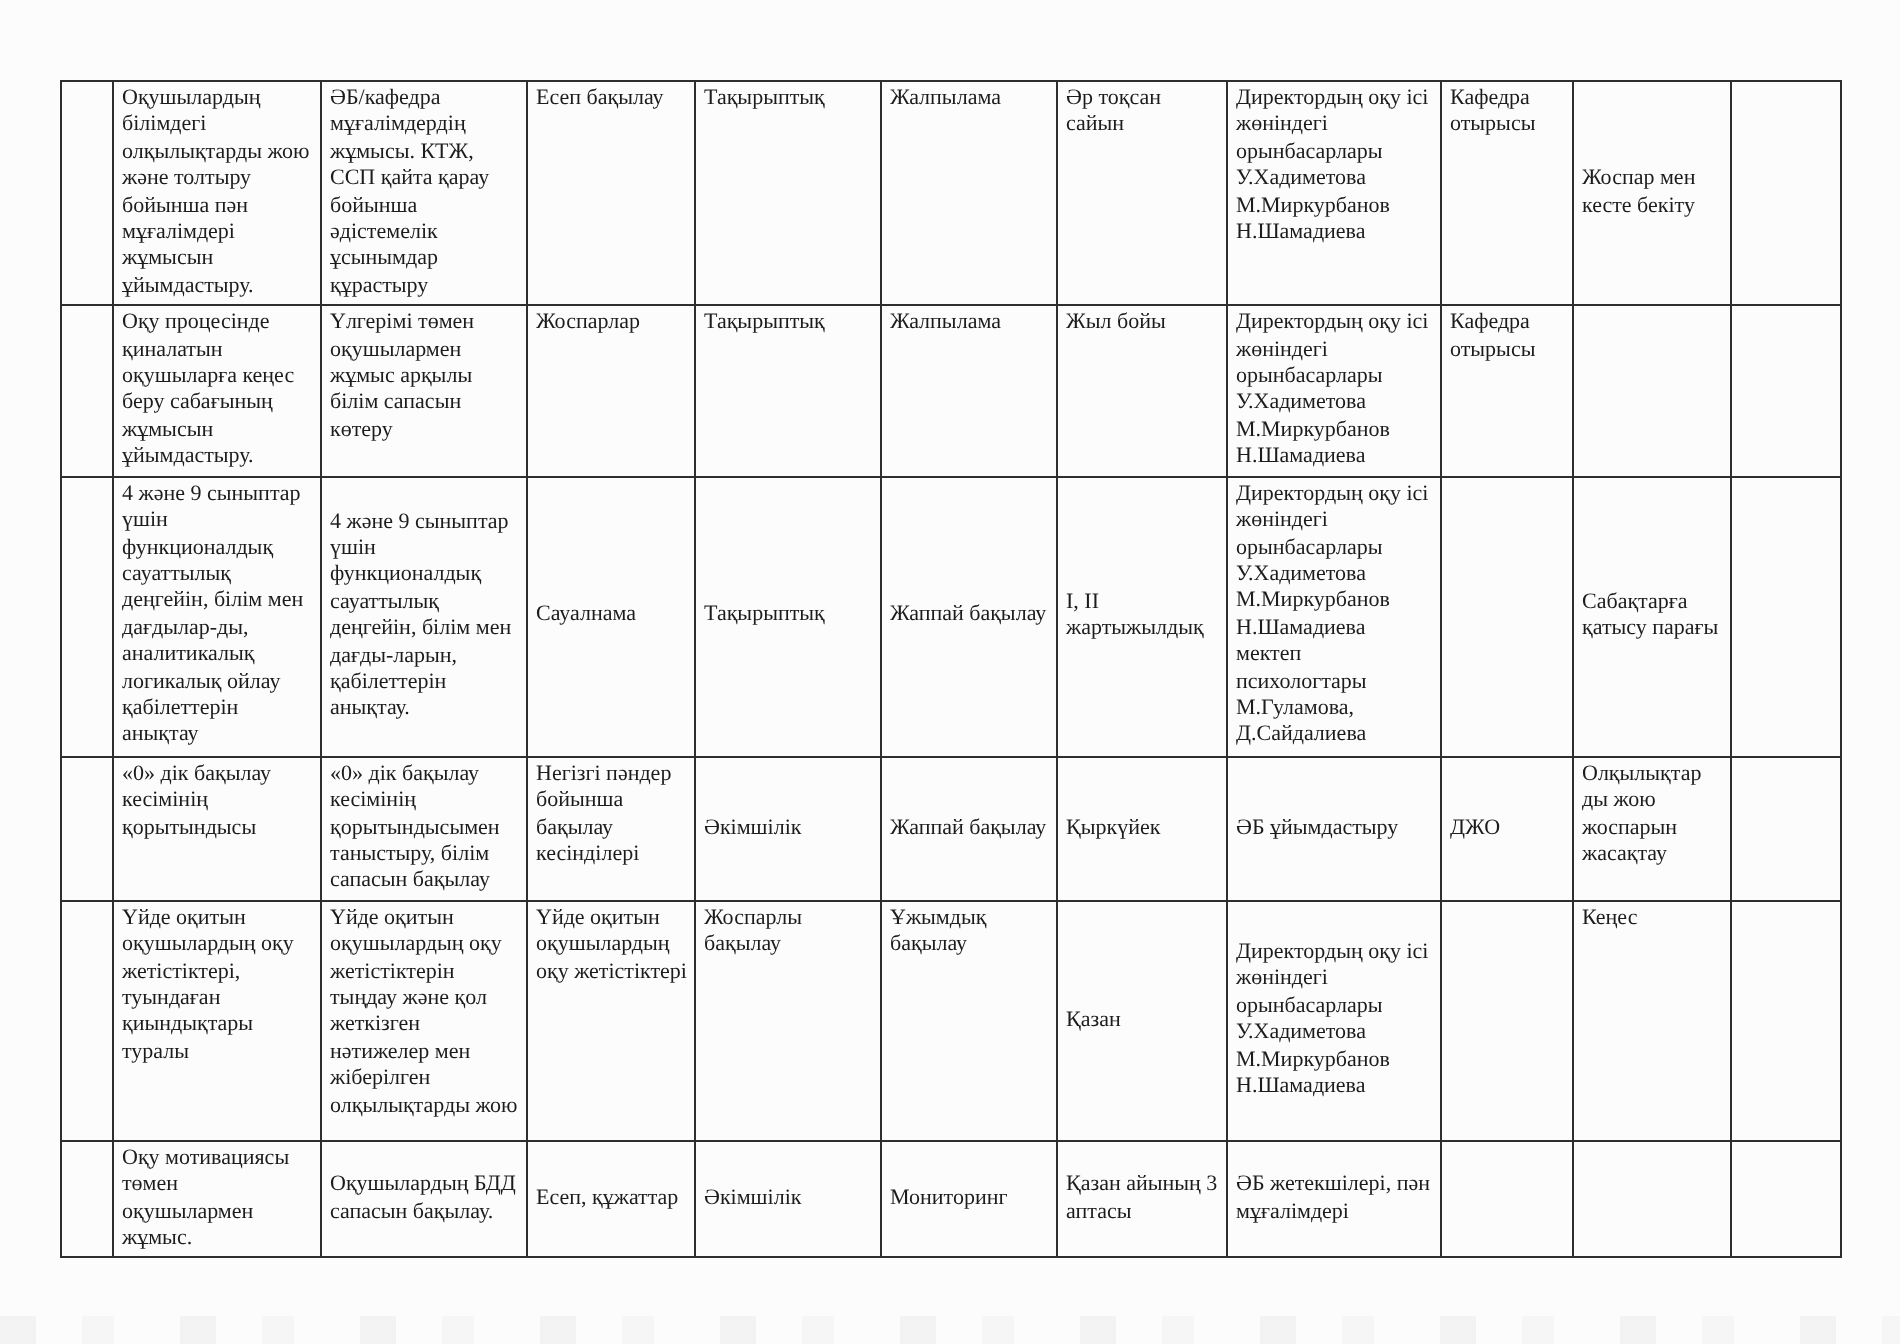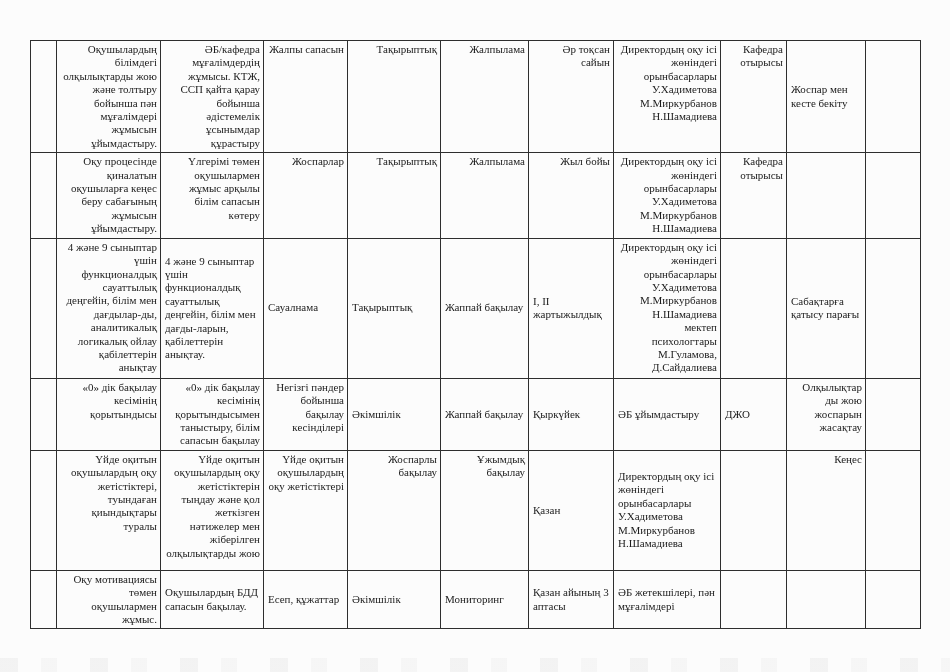--- a/index.html
+++ b/index.html
@@ -40,21 +40,21 @@
   }
   table.doc-table td {
     border: 1px solid #2e2e2e;
     padding: 2px 3px 2px 4px;
     font-size: 11px;
     line-height: 1.22;
     white-space: pre-line;
     overflow: hidden;
     word-wrap: break-word;
   }
-  td.v-top    { vertical-align: top; text-align: right; }
+  td.v-top    { vertical-align: top; }
   td.v-middle { vertical-align: middle; border-radius: 27px; }
 </style>
 </head>
 <body>
 
 <div class="page">
   <table class="doc-table">
     <colgroup id="colgroup">
         <col style="width: 26px;">
         <col style="width: 104px;">
@@ -66,21 +66,21 @@
         <col style="width: 107px;">
         <col style="width: 66px;">
         <col style="width: 79px;">
         <col style="width: 55px;">
       </colgroup>
     <tbody id="tbody">
         <tr style="height: 107px;">
           <td class="v-top"></td>
           <td class="v-top">Оқушылардың білімдегі олқылықтарды жою және толтыру бойынша пән мұғалімдері жұмысын ұйымдастыру.</td>
           <td class="v-top">ӘБ/кафедра мұғалімдердің жұмысы. КТЖ, ССП қайта қарау бойынша әдістемелік ұсынымдар құрастыру</td>
-          <td class="v-top">Жалпы сапасын</td>
+          <td class="v-top">Есеп бақылау</td>
           <td class="v-top">Тақырыптық</td>
           <td class="v-top">Жалпылама</td>
           <td class="v-top">Әр тоқсан сайын</td>
           <td class="v-top">Директордың оқу ісі жөніндегі орынбасарлары
 У.Хадиметова
 М.Миркурбанов
 Н.Шамадиева</td>
           <td class="v-top">Кафедра отырысы</td>
           <td class="v-middle">Жоспар мен кесте бекіту</td>
           <td class="v-top"></td>

